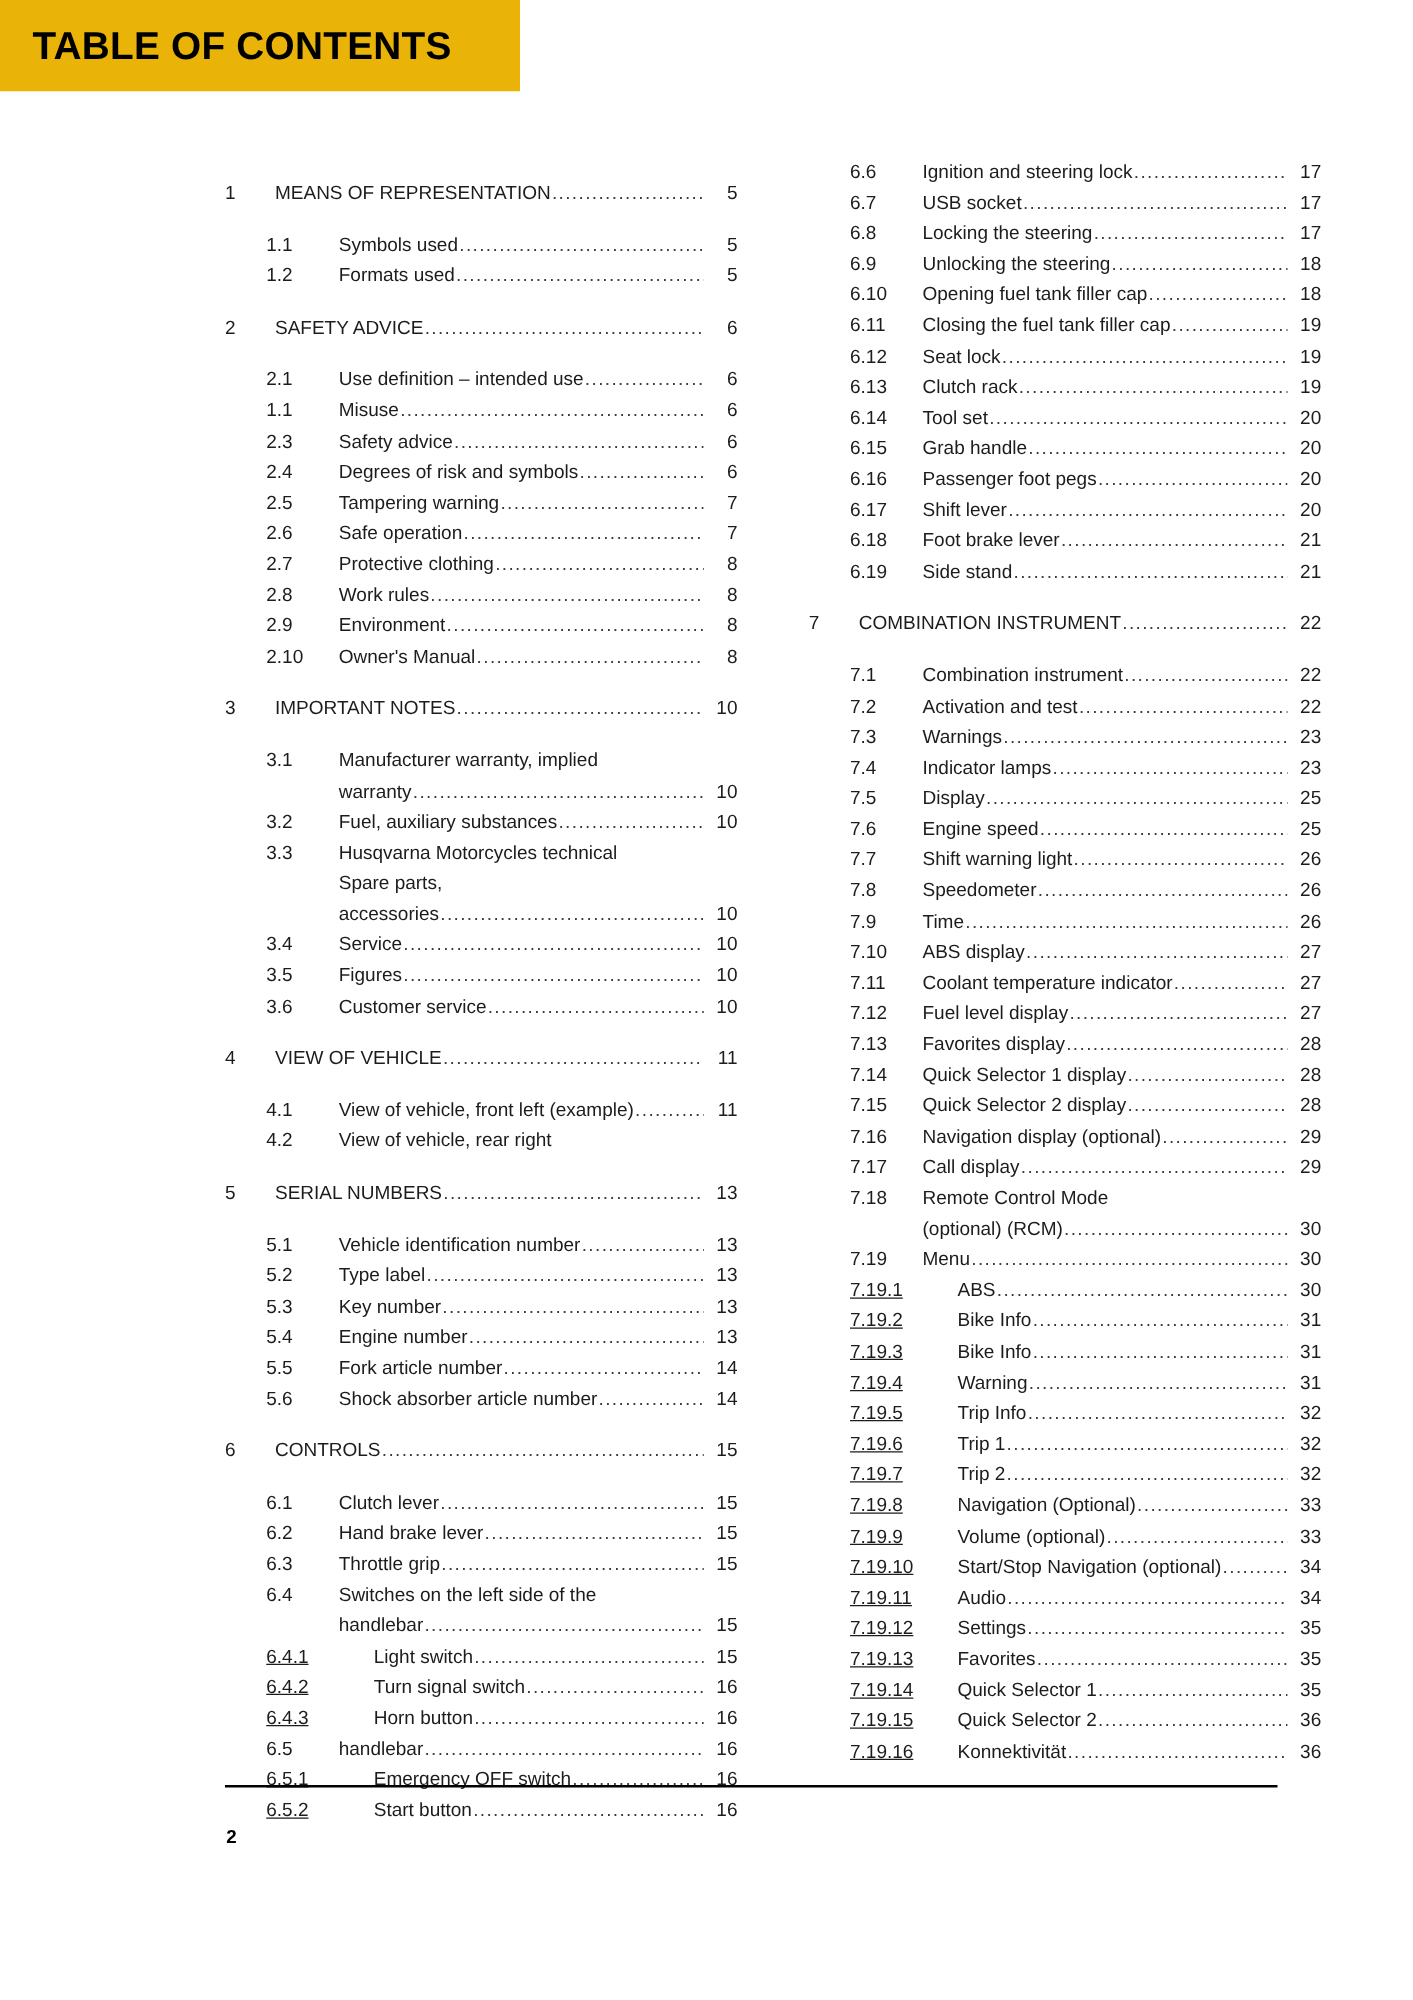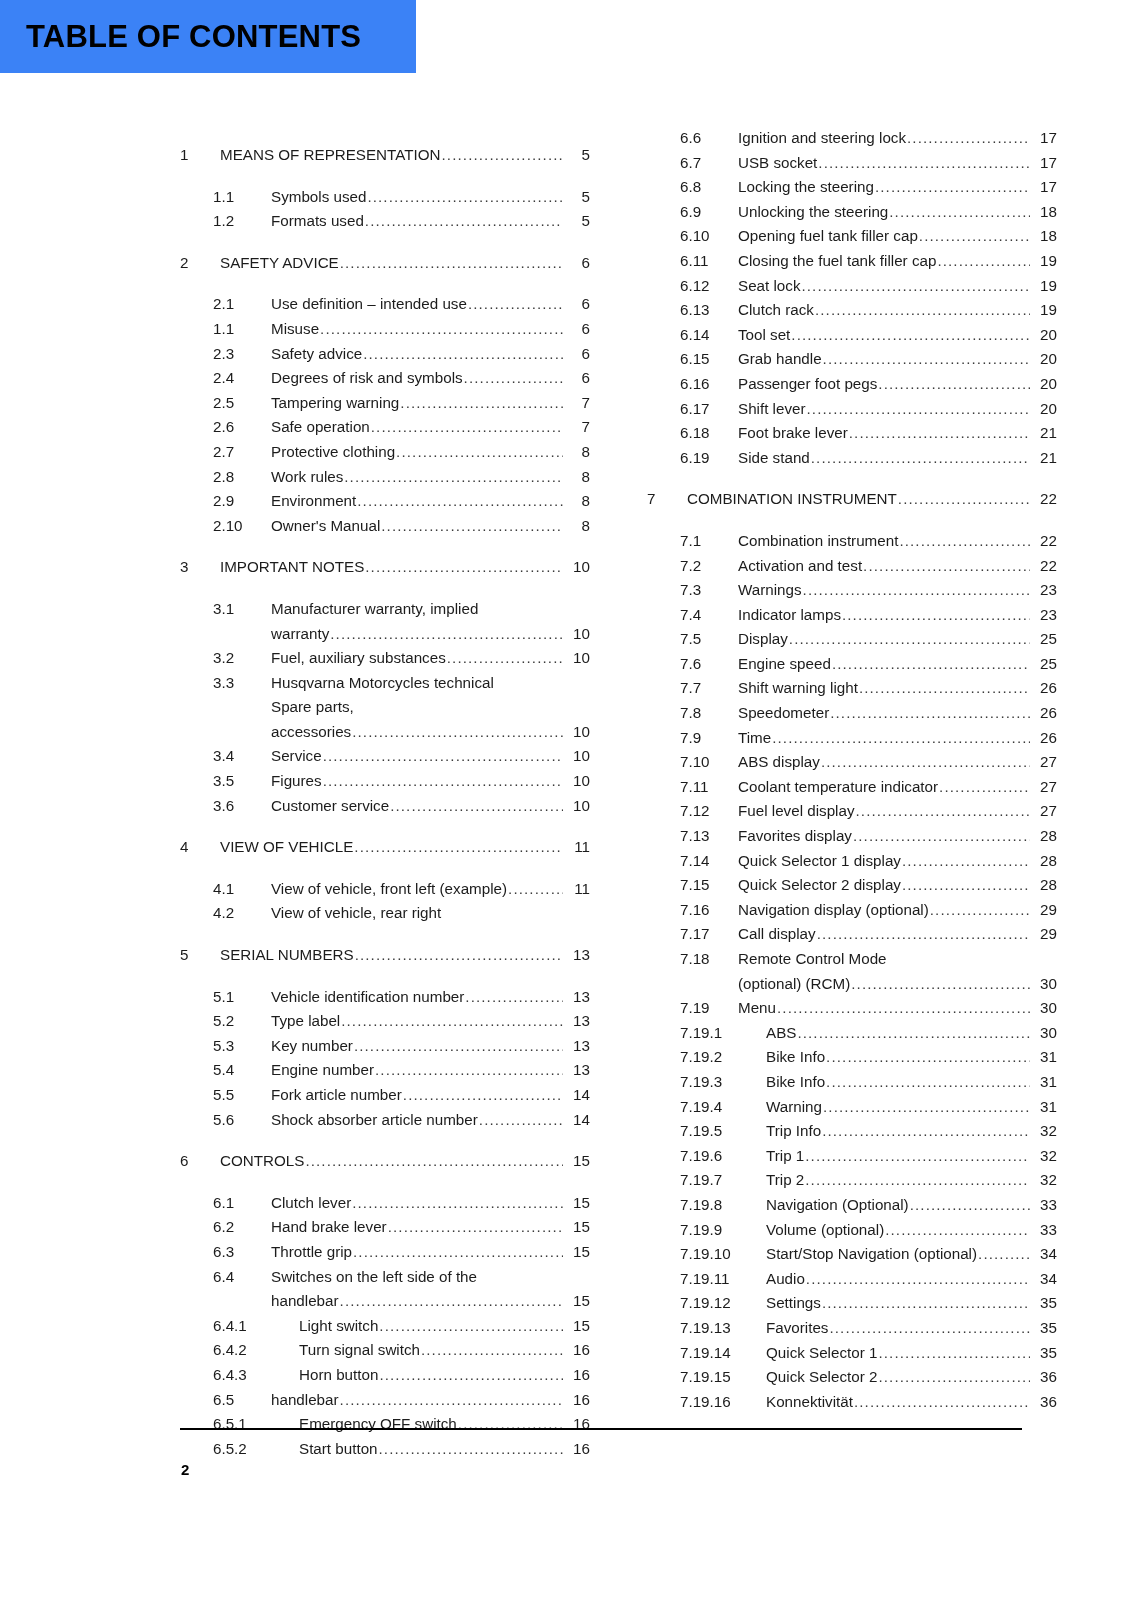--- a/index.html
+++ b/index.html
@@ -16,21 +16,21 @@
     overflow: hidden;
   }
 
   
   .header-banner {
     position: absolute;
     left: 0;
     top: 0;
     width: 416px;
     height: 73px;
-    background: #3b82f6;
+    background: #eab308;
     display: flex;
     align-items: center;
   }
   .header-title {
     margin-left: 26px;
     font-size: 31px;
     font-weight: bold;
     letter-spacing: 0.2px;
     color: #000000;
     white-space: nowrap;
@@ -67,21 +67,21 @@
 
   .num {
     flex: 0 0 auto;
     white-space: nowrap;
   }
   
   .entry.chapter .num { width: 40px; }
   
   .entry.sub .num { width: 58px; margin-left: 33px; }
   
-  .entry.sub3 .num { width: 58px; margin-left: 33px; }
+  .entry.sub3 .num { width: 58px; margin-left: 33px; text-decoration: underline; }
 
   .title-wrap {
     flex: 1 1 auto;
     min-width: 0;
     position: relative;
   }
   .entry.sub3 .title-wrap { padding-left: 28px; }
 
   .title-line {
     display: flex;

